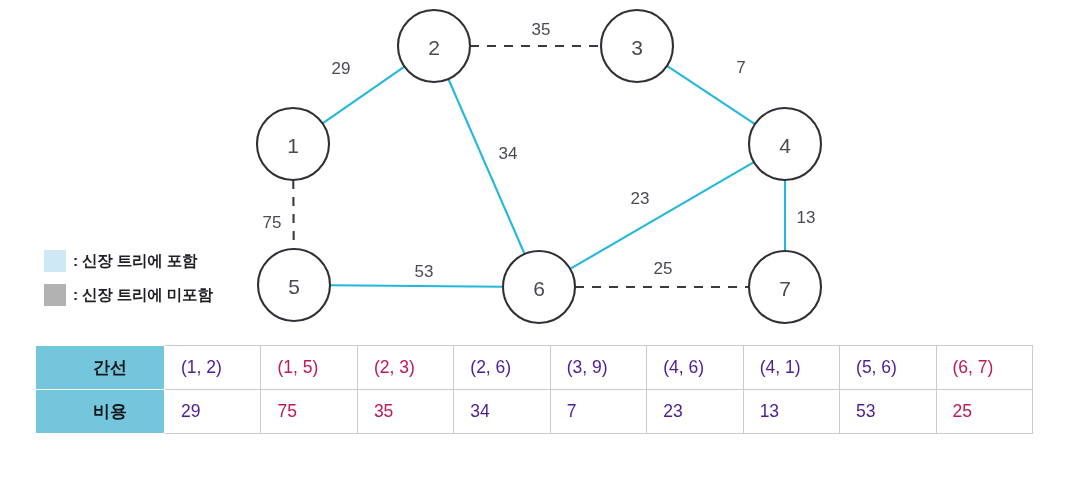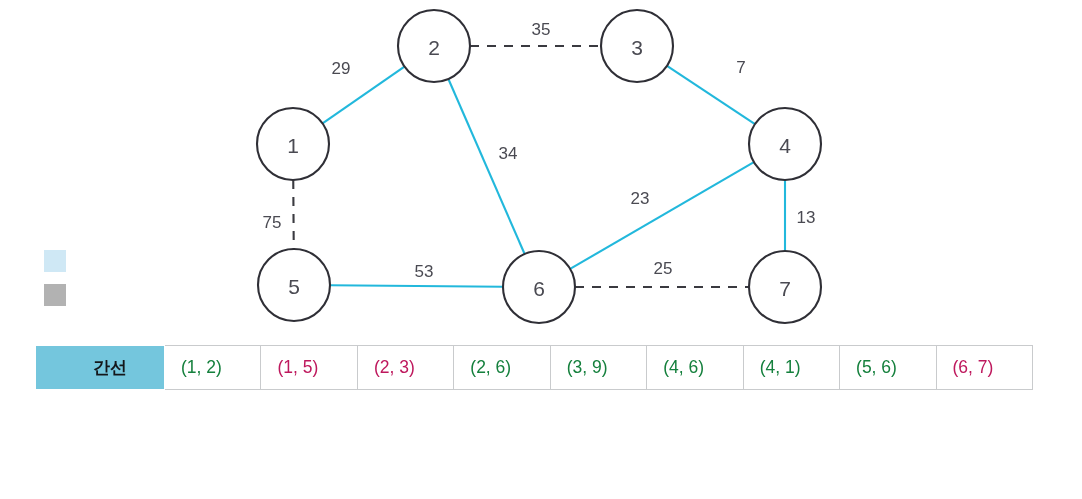--- a/index.html
+++ b/index.html
@@ -109,21 +109,21 @@
   #edge-table th.row-head {
     width: 108px;
     background: #74c6dd;
     color: #14161a;
     font-weight: bold;
     font-size: 17px;
     text-align: center;
     padding-left: 20px;
     border-color: #ffffff;
   }
-  #edge-table td.in-tree { color: #15803d; }
+  #edge-table td.in-tree { color: #4c1d95; }
   #edge-table td.not-in-tree { color: #be185d; }
 </style>
 </head>
 <body>
 
 <div id="graph-area">
   <svg id="graph-svg" width="1082" height="335">
     <g id="edges-layer">
         <line x1="322.5611310917926" y1="123.45396562414413" x2="404.4388689082074" y2="66.54603437585587" class="edge-in"></line>
         <line x1="293.2553127279936" y1="179.99909464710083" x2="293.7446872720064" y2="249.00090535289917" class="edge-out"></line>
@@ -175,34 +175,48 @@
           <circle cx="785" cy="287" r="36" class="node-circle"></circle>
           <text x="785" y="288" class="node-label">7</text>
         </g>
       </g>
   </svg>
 </div>
 
 <div id="legend">
   <div class="legend-row">
     <span class="legend-swatch included"></span>
+    <span class="legend-text">: 신장 트리에 포함</span>
   </div>
   <div class="legend-row">
     <span class="legend-swatch excluded"></span>
+    <span class="legend-text">: 신장 트리에 미포함</span>
   </div>
 </div>
 
 <table id="edge-table">
   <tbody>
     <tr>
       <th class="row-head">간선</th>
     <td class="in-tree">(1, 2)</td>
         <td class="not-in-tree">(1, 5)</td>
         <td class="not-in-tree">(2, 3)</td>
         <td class="in-tree">(2, 6)</td>
         <td class="in-tree">(3, 9)</td>
         <td class="in-tree">(4, 6)</td>
         <td class="in-tree">(4, 1)</td>
         <td class="in-tree">(5, 6)</td>
         <td class="not-in-tree">(6, 7)</td>
       </tr>
+    <tr>
+      <th class="row-head">비용</th>
+    <td class="in-tree">29</td>
+        <td class="not-in-tree">75</td>
+        <td class="not-in-tree">35</td>
+        <td class="in-tree">34</td>
+        <td class="in-tree">7</td>
+        <td class="in-tree">23</td>
+        <td class="in-tree">13</td>
+        <td class="in-tree">53</td>
+        <td class="not-in-tree">25</td>
+      </tr>
   </tbody>
 </table>
 
 </body></html>

